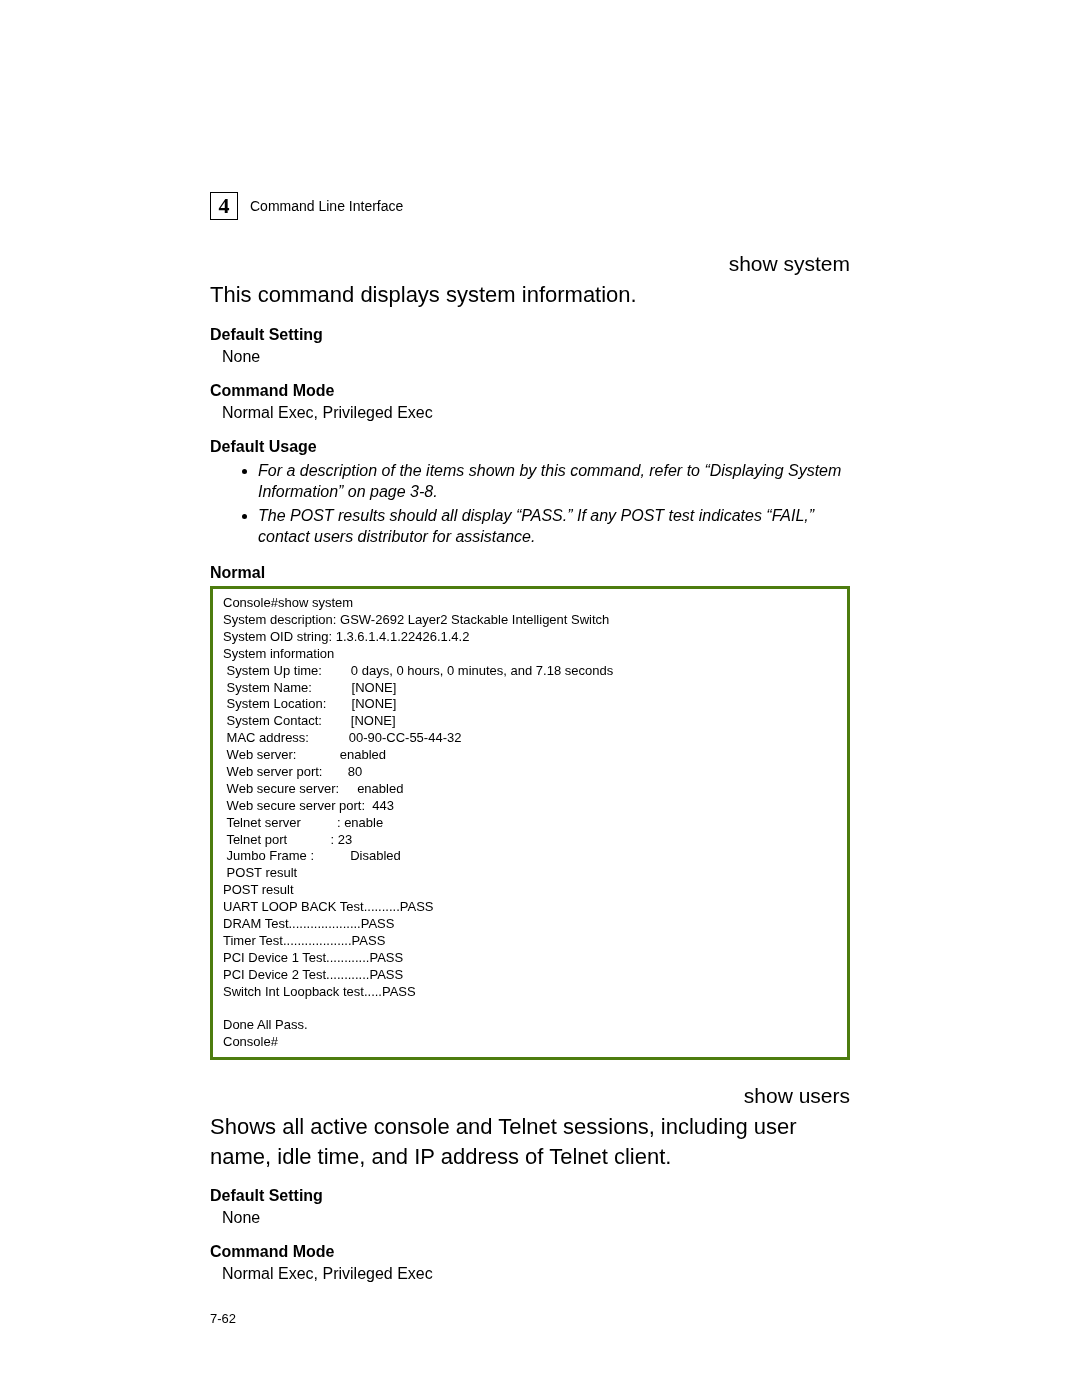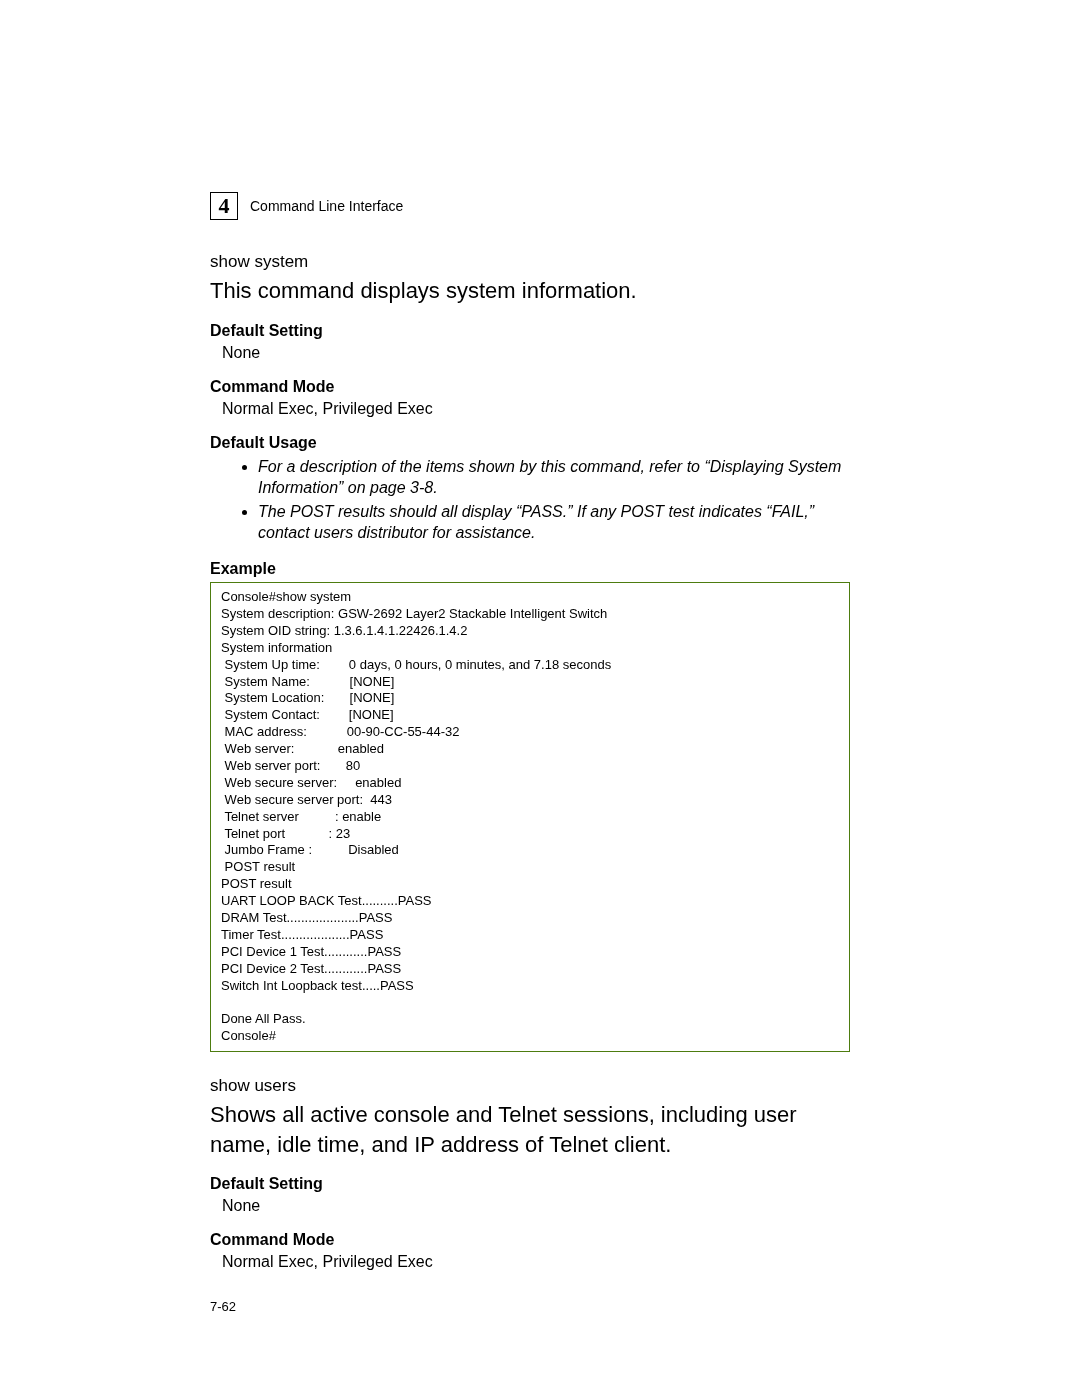--- a/index.html
+++ b/index.html
@@ -32,22 +32,23 @@
       font-family: Georgia, 'Times New Roman', serif;
       font-size: 22px;
       font-weight: bold;
       margin-right: 12px;
     }
     .header-title {
       font-size: 14px;
       text-align: center;
     }
     .cmd-title {
-      font-size: 17px;
+      font-size: 21px;
       margin-bottom: 4px;
+      text-align: right;
     }
     .desc {
       font-size: 22px;
       margin-bottom: 16px;
       line-height: 1.35;
     }
     .sect-head {
       font-size: 16px;
       font-weight: bold;
       margin-bottom: 4px;
@@ -62,21 +63,21 @@
       margin-left: 48px;
       margin-bottom: 16px;
       font-style: italic;
     }
     .bullet-list li {
       font-size: 16px;
       line-height: 1.35;
       margin-bottom: 2px;
     }
     .example-box {
-      border: 1px solid #4d7c0f;
+      border: 3px solid #4d7c0f;
       padding: 6px 10px;
       font-size: 13px;
       line-height: 1.3;
       white-space: pre;
       font-family: Arial, Helvetica, sans-serif;
       margin-bottom: 24px;
       margin-top: 2px;
     }
     .page-num {
       font-size: 13px;
@@ -103,21 +104,21 @@
 
   <div class="sect-head">Command Mode</div>
   <div class="sect-body">Normal Exec, Privileged Exec</div>
 
   <div class="sect-head">Default Usage</div>
   <ul class="bullet-list">
     <li>For a description of the items shown by this command, refer to “Displaying System Information” on page 3-8.</li>
     <li>The POST results should all display “PASS.” If any POST test indicates “FAIL,” contact users distributor for assistance.</li>
   </ul>
 
-  <div class="sect-head">Example</div>
+  <div class="sect-head">Normal</div>
   <div class="example-box">Console#show system
 System description: GSW-2692 Layer2 Stackable Intelligent Switch
 System OID string: 1.3.6.1.4.1.22426.1.4.2
 System information
  System Up time:        0 days, 0 hours, 0 minutes, and 7.18 seconds
  System Name:           [NONE]
  System Location:       [NONE]
  System Contact:        [NONE]
  MAC address:           00-90-CC-55-44-32
  Web server:            enabled

